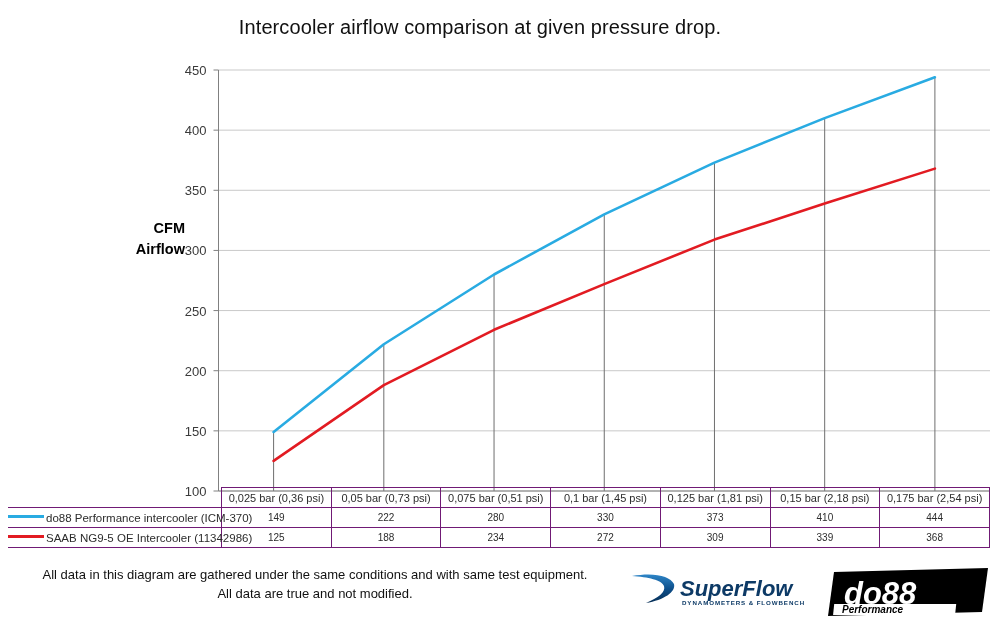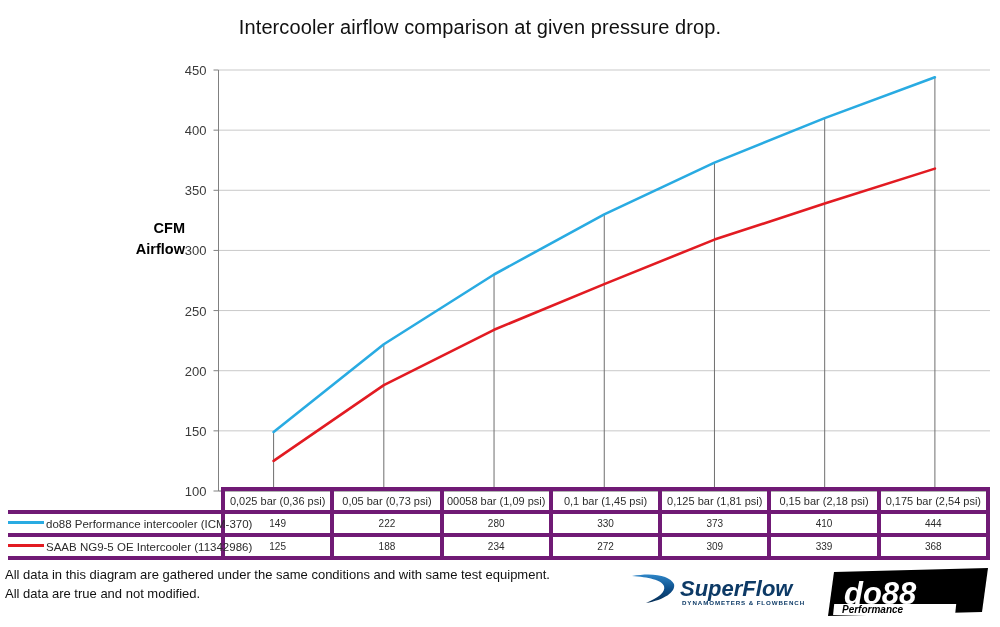--- a/index.html
+++ b/index.html
@@ -65,21 +65,21 @@
     position: absolute;
     left: 8px;
     top: 487px;
     width: 982px;
     border-collapse: collapse;
     table-layout: fixed;
     font-size: 11.5px;
     color: #2c2c2c;
   }
   #data-table td {
-    border: 4px solid #701a75;
+    border: 1px solid #701a75;
     padding: 0;
     height: 19px;
     vertical-align: middle;
   }
   #data-table .legend-cell {
     width: 210px;
     border-left: none;
     text-align: right;
     padding-right: 3px;
     white-space: nowrap;
@@ -117,21 +117,21 @@
   
   #footer-note {
     position: absolute;
     left: 5px;
     top: 565px;
     width: 620px;
     font-size: 13px;
     line-height: 19px;
     color: #111111;
   }
-  #footer-note div { white-space: nowrap; }
+  #footer-note div { white-space: nowrap; text-align: center; }
 
   
   #superflow-logo {
     position: absolute;
     left: 624px;
     top: 570px;
     width: 180px;
     height: 42px;
   }
   #do88-logo {
@@ -199,21 +199,21 @@
       <div class="ytick" style="left: 164.5px; top: 63px;">450</div>
     </div>
 </div>
 
 <table id="data-table">
   <tbody id="data-table-body">
       <tr class="cat-row">
         <td class="legend-cell blank"></td>
         <td class="cat-cell" style="width: 11.2286%;">0,025 bar (0,36 psi)</td>
         <td class="cat-cell" style="width: 11.2286%;">0,05 bar (0,73 psi)</td>
-        <td class="cat-cell" style="width: 11.2286%;">00058 bar (1,09 psi)</td>
+        <td class="cat-cell" style="width: 11.2286%;">0,075 bar (0,51 psi)</td>
         <td class="cat-cell" style="width: 11.2286%;">0,1 bar (1,45 psi)</td>
         <td class="cat-cell" style="width: 11.2286%;">0,125 bar (1,81 psi)</td>
         <td class="cat-cell" style="width: 11.2286%;">0,15 bar (2,18 psi)</td>
         <td class="cat-cell" style="width: 11.2286%;">0,175 bar (2,54 psi)</td>
       </tr>
       <tr>
         <td class="legend-cell"><span class="swatch blue"></span><span class="series-name">do88 Performance intercooler (ICM-370)</span></td>
         <td class="val-cell" style="width: 11.2286%;">149</td>
         <td class="val-cell" style="width: 11.2286%;">222</td>
         <td class="val-cell" style="width: 11.2286%;">280</td>

